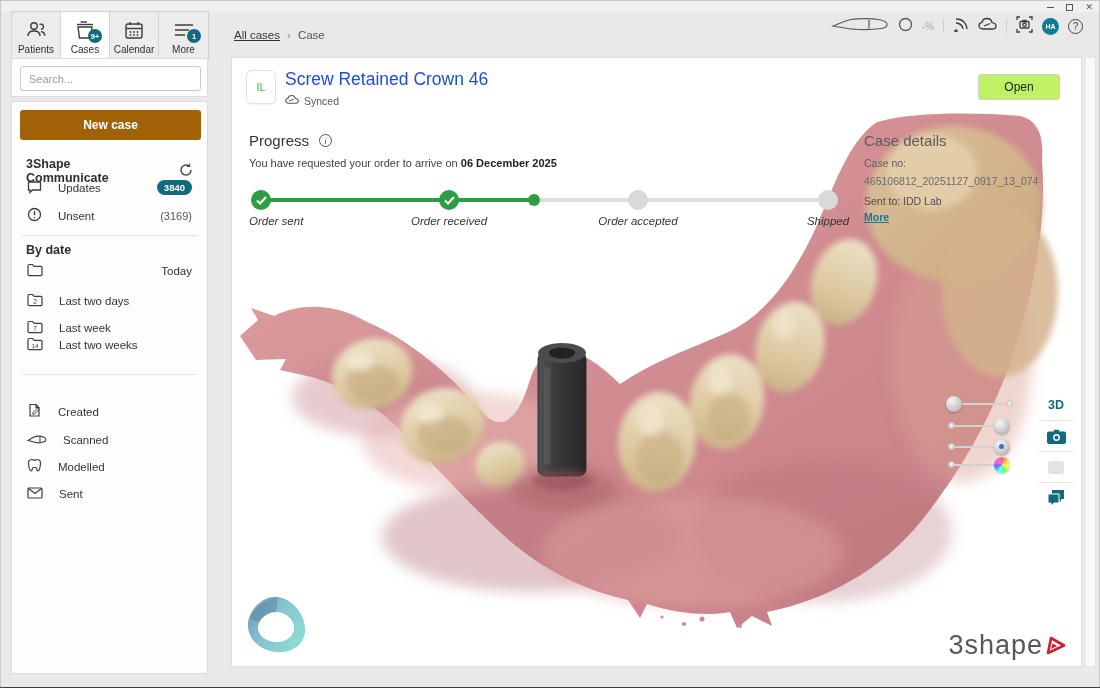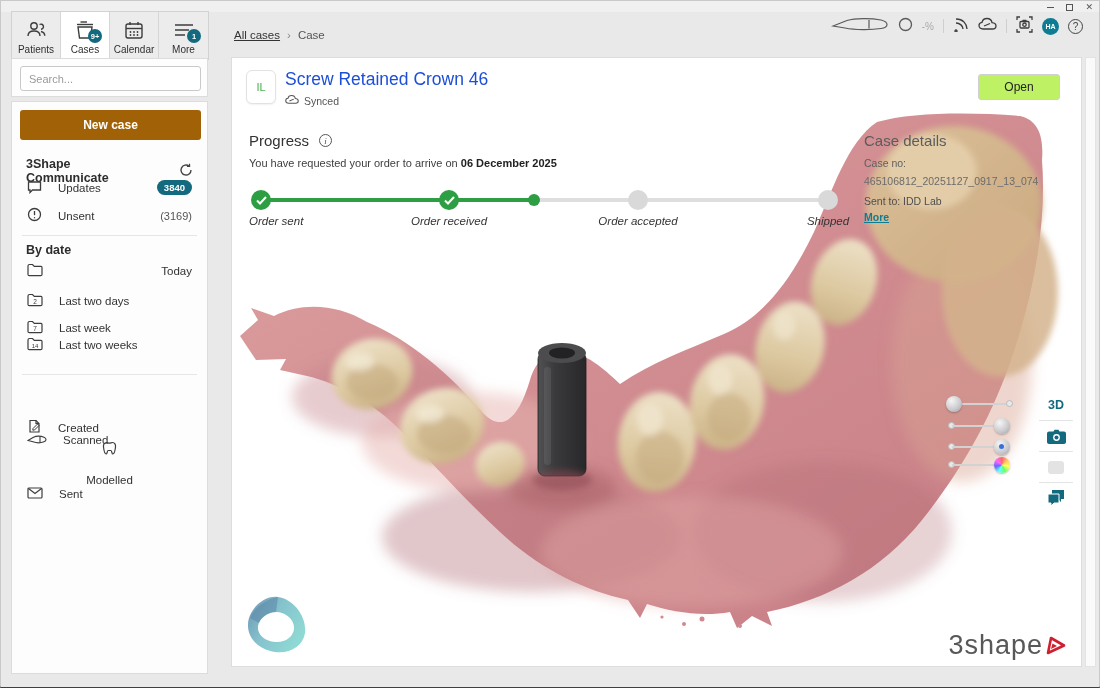--- a/index.html
+++ b/index.html
@@ -287,40 +287,40 @@
           <path d="M1 3 C1 2 1.7 1.5 2.5 1.5 L5.5 1.5 L7.3 3.4 L14 3.4 C14.8 3.4 15 4 15 4.5 L15 11.5 C15 12.3 14.4 12.7 13.7 12.7 L2.3 12.7 C1.5 12.7 1 12.2 1 11.5 Z"></path>
           <text x="8" y="10.8" font-size="6" fill="#3d3d3d" stroke="none" text-anchor="middle" font-family="Liberation Sans, sans-serif">14</text>
         </svg>
       </span>
       <span class="grow">Last two weeks</span>
     </div>
 
     <div class="side-div" style="top:272px;"></div>
 
 
-    <div class="side-row" style="top:312px;">
+    <div class="side-row" style="top:296px;">
       <span>
         <svg width="15" height="15" viewBox="0 0 15 15" fill="none" stroke="#3d3d3d" stroke-width="1.2">
           <path d="M3 1.5 L9 1.5 L12 4.5 L12 13 L3 13 Z"></path>
             <path d="M9 1.5 L9 4.5 L12 4.5"></path>
             <path d="M6 9.5 L10.5 5 L12 6.5 L7.5 11 L5.8 11.2 Z" stroke-width="1"></path>
         </svg>
       </span>
       <span class="grow">Created</span>
     </div>
     <div class="side-row" style="top:324px;">
       <span>
         <svg width="20" height="9" viewBox="0 0 20 9" fill="none" stroke="#3d3d3d" stroke-width="1.1">
           <path d="M1 5.5 L6 2.5 C9 1 14 1 17 2.2 C18.5 2.8 19 3.6 19 4.5 C19 5.4 18.5 6.2 17 6.8 C14 8 9 8 6 6.8 Z"></path>
             <path d="M13 1.5 L13 7.5"></path>
         </svg>
       </span>
       <span class="grow">Scanned</span>
     </div>
-    <div class="side-row" style="top:339px;flex-direction:column;">
+    <div class="side-row" style="top:351px;">
       <span>
         <svg width="15" height="15" viewBox="0 0 15 15" fill="none" stroke="#3d3d3d" stroke-width="1.2">
           <path d="M4.5 1.5 C2.3 1.5 1.2 3.5 1.5 6 C1.9 9.5 3 13 4.2 13 C5.3 13 5.1 9.5 6.2 9.5 L8.8 9.5 C9.9 9.5 9.7 13 10.8 13 C12 13 13.1 9.5 13.5 6 C13.8 3.5 12.7 1.5 10.5 1.5 C9.3 1.5 8.7 2.2 7.5 2.2 C6.3 2.2 5.7 1.5 4.5 1.5 Z"></path>
         </svg>
       </span>
       <span class="grow">Modelled</span>
     </div>
     <div class="side-row" style="top:378px;">
       <span>
         <svg width="16" height="12" viewBox="0 0 16 12" fill="none" stroke="#3d3d3d" stroke-width="1.2">

